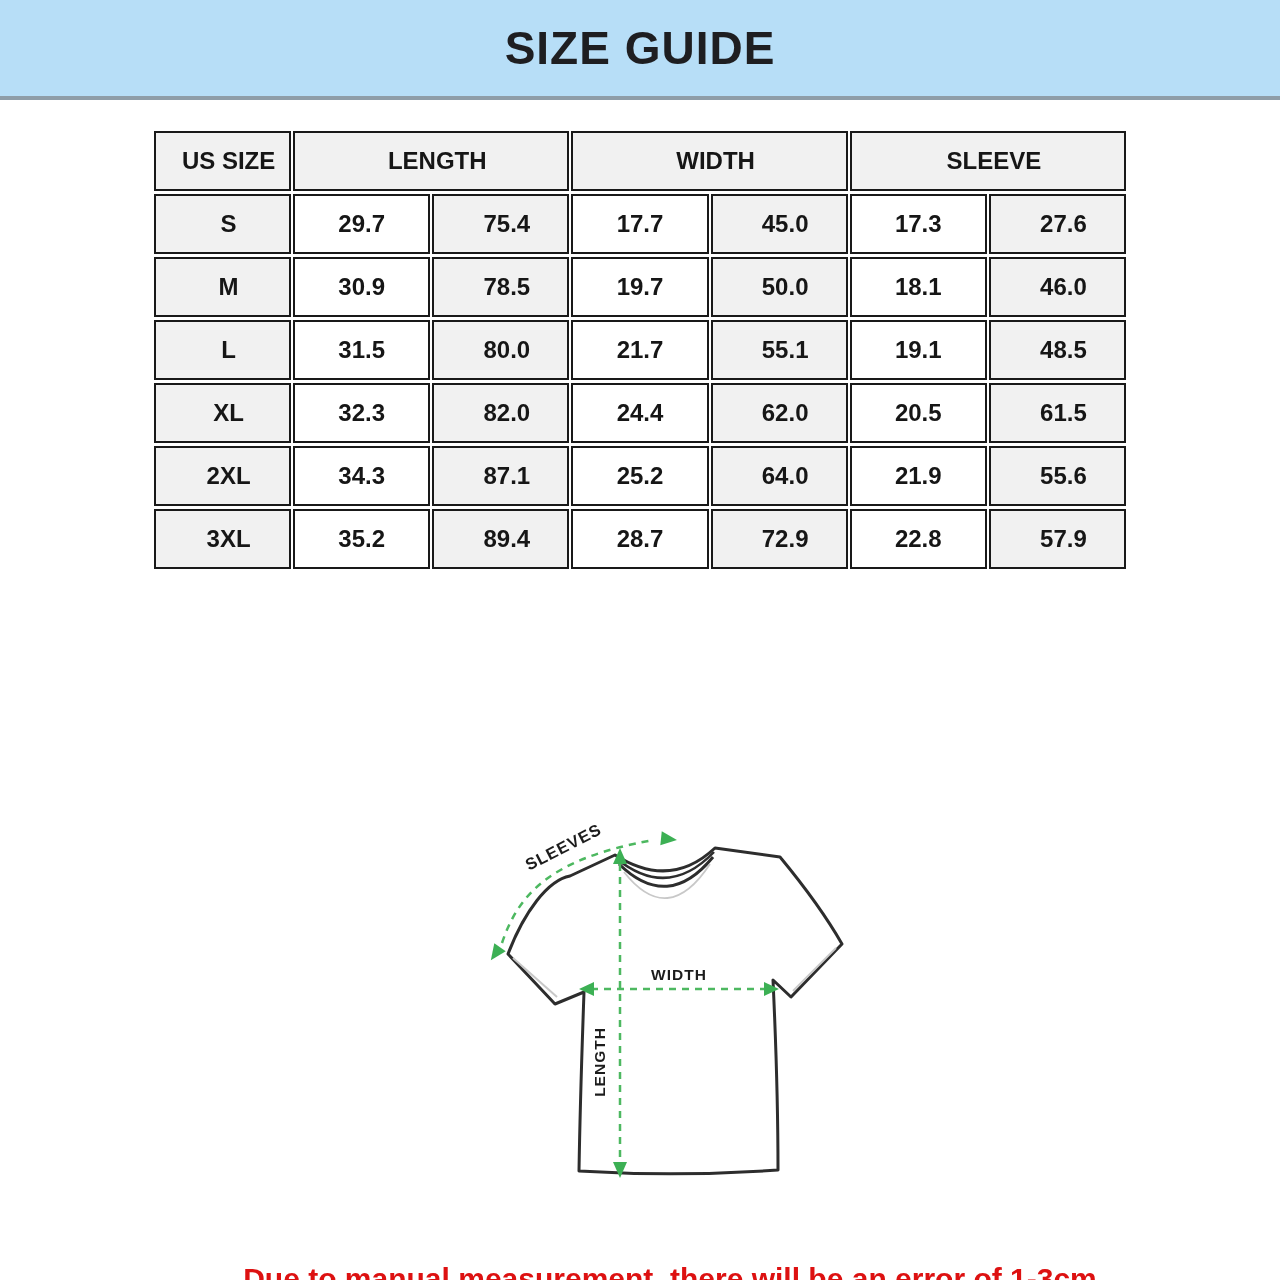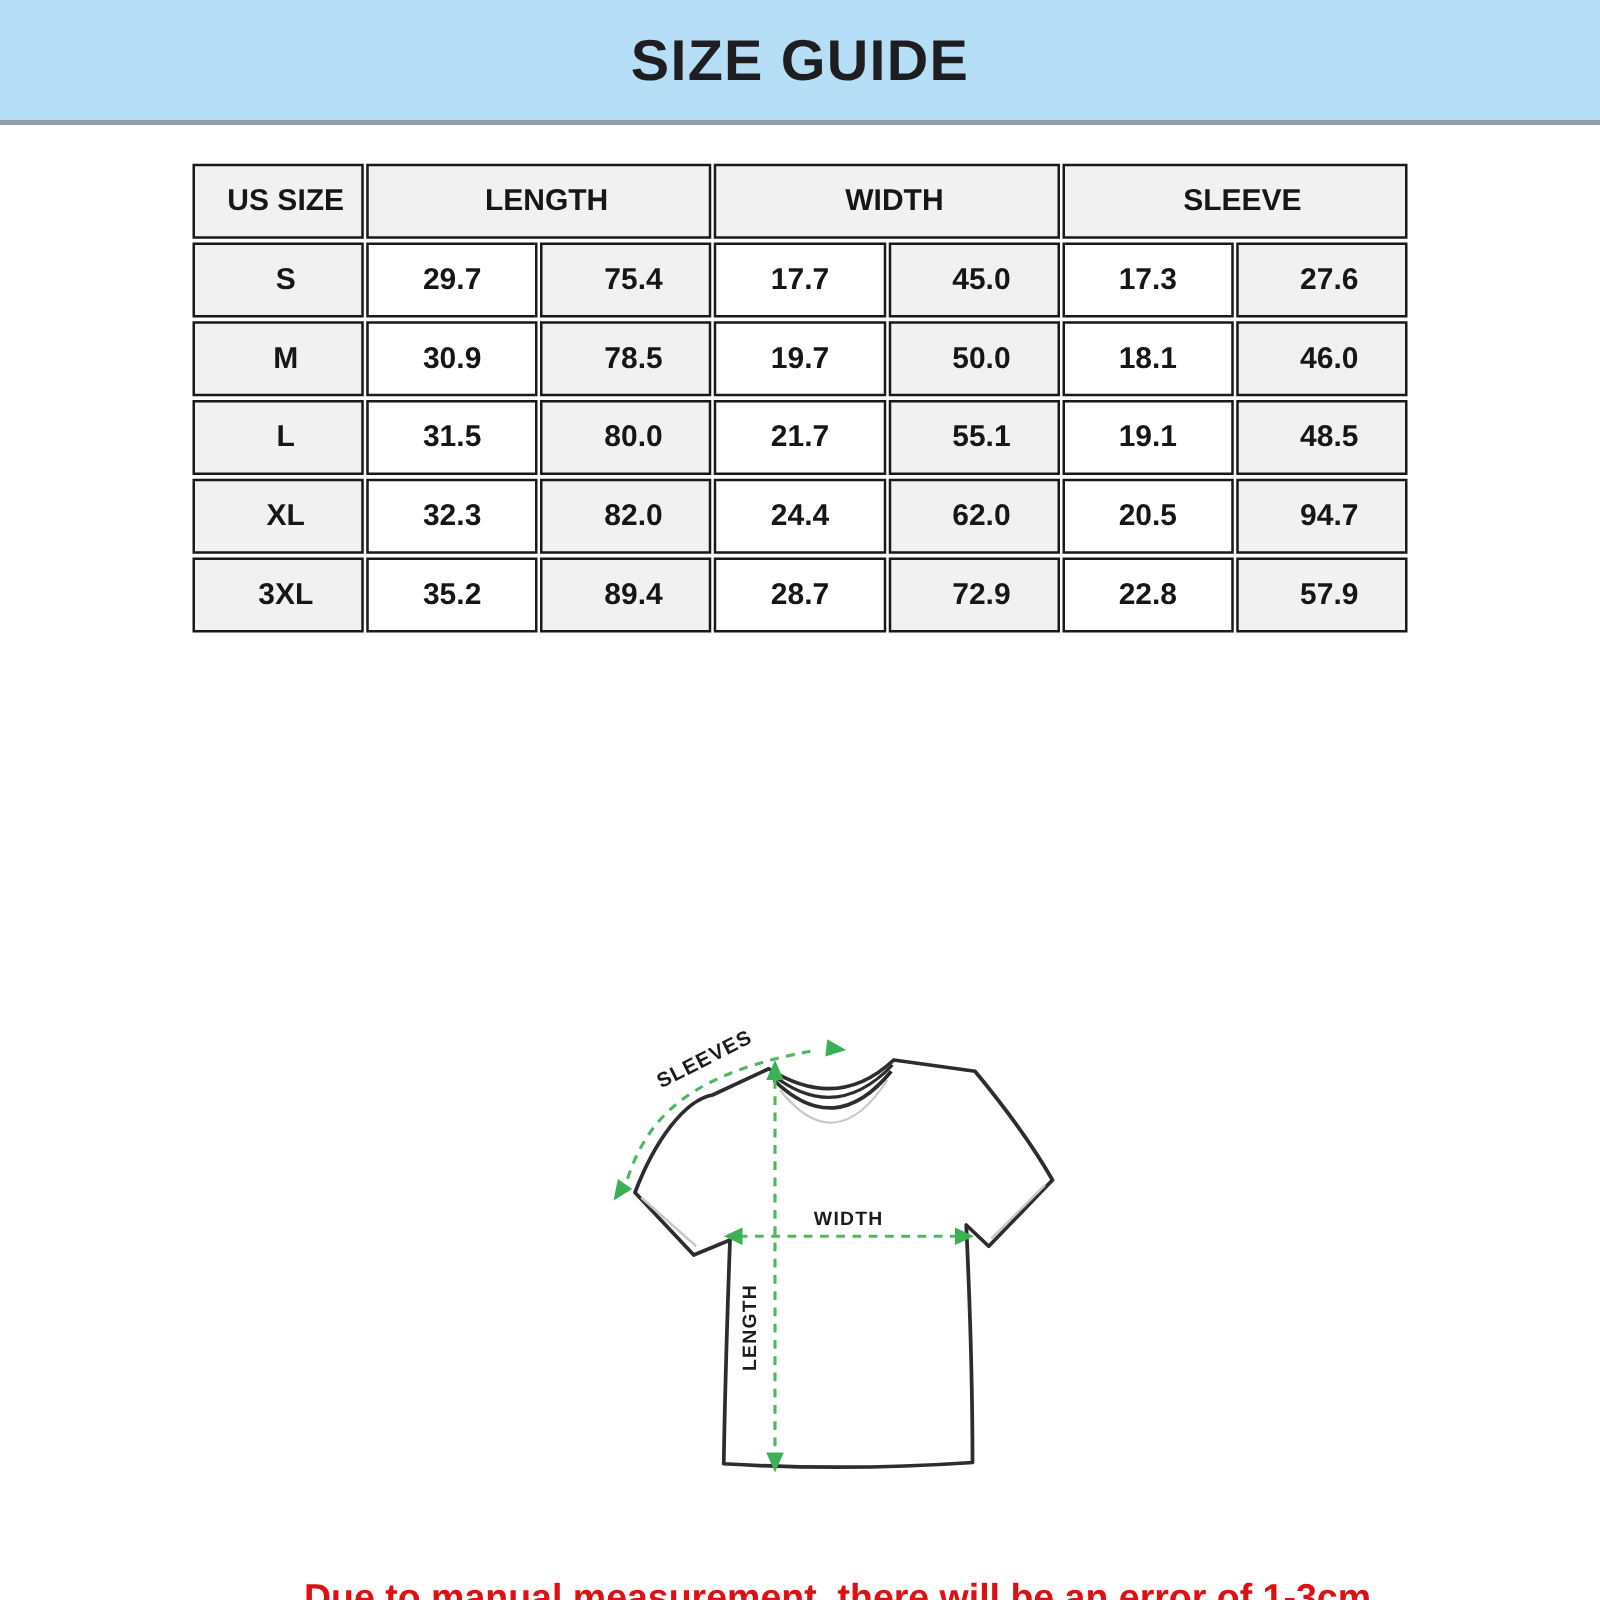--- a/index.html
+++ b/index.html
@@ -89,21 +89,30 @@
         <td>19.1</td>
         <td class="gray">48.5</td>
       </tr>
       <tr>
         <td class="gray">XL</td>
         <td>32.3</td>
         <td class="gray">82.0</td>
         <td>24.4</td>
         <td class="gray">62.0</td>
         <td>20.5</td>
-        <td class="gray">94.7</td>
+        <td class="gray">61.5</td>
+      </tr>
+      <tr>
+        <td class="gray">2XL</td>
+        <td>34.3</td>
+        <td class="gray">87.1</td>
+        <td>25.2</td>
+        <td class="gray">64.0</td>
+        <td>21.9</td>
+        <td class="gray">55.6</td>
       </tr>
       <tr>
         <td class="gray">3XL</td>
         <td>35.2</td>
         <td class="gray">89.4</td>
         <td>28.7</td>
         <td class="gray">72.9</td>
         <td>22.8</td>
         <td class="gray">57.9</td>
       </tr>

